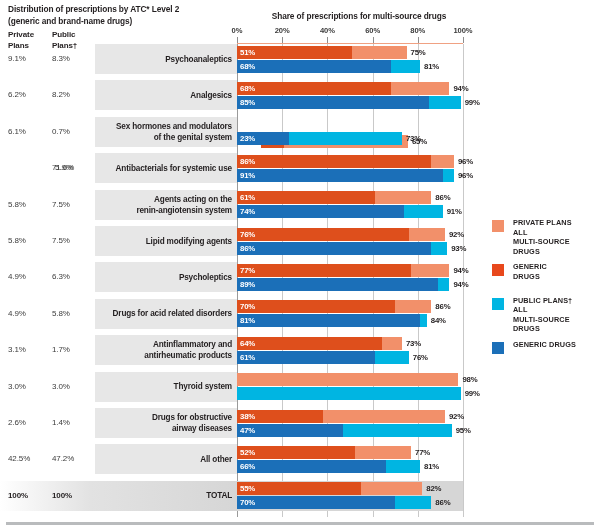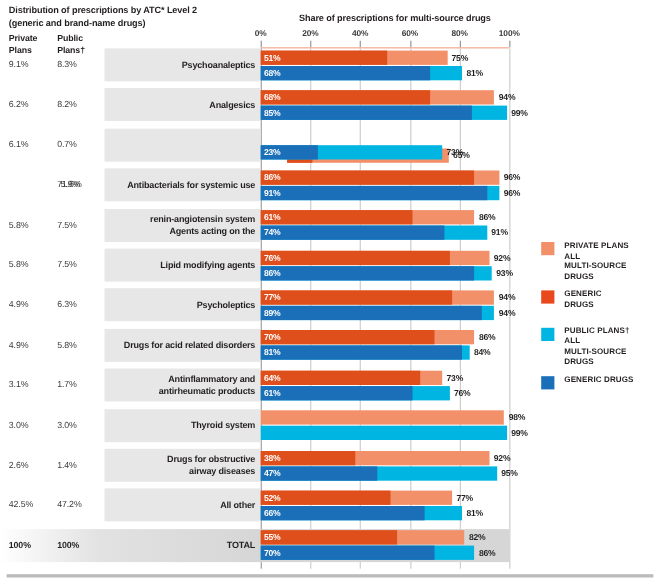--- a/index.html
+++ b/index.html
@@ -195,20 +195,24 @@
           <div class="seg-outer" style="width: 223.74px; background: rgb(0, 181, 226);"></div>
           <div class="seg-inner" style="width: 192.1px; background: rgb(27, 111, 184);"></div>
           <div class="inlabel">85%</div>
           <div class="endlabel" style="left: 227.74px;">99%</div>
         </div>
       </div>
       <div class="row" style="top: 116.8px; height: 30px;">
         <div class="rowband" style="height: 30px;"></div>
         <div class="pp" style="top: 10px;">6.1%</div>
         <div class="qp" style="top: 10px;">0.7%</div>
+        <div class="rowlabel" style="top: 4px;">
+          <div>Sex hormones and modulators</div>
+          <div>of the genital system</div>
+        </div>
         <div class="bar" style="top: 18px; width: 146.9px; margin-left: 24px;">
           <div class="seg-outer" style="width: 146.9px; background: rgb(242, 144, 106);"></div>
           <div class="seg-inner" style="width: 22.6px; background: rgb(222, 79, 28);"></div>
           <div class="inlabel">10%</div>
           <div class="endlabel" style="left: 150.9px;">65%</div>
         </div>
         <div class="bar" style="top: 15.5px; width: 164.98px;">
           <div class="seg-outer" style="width: 164.98px; background: rgb(0, 181, 226);"></div>
           <div class="seg-inner" style="width: 51.98px; background: rgb(27, 111, 184);"></div>
           <div class="inlabel">23%</div>
@@ -233,22 +237,22 @@
           <div class="seg-inner" style="width: 205.66px; background: rgb(27, 111, 184);"></div>
           <div class="inlabel">91%</div>
           <div class="endlabel" style="left: 220.96px;">96%</div>
         </div>
       </div>
       <div class="row" style="top: 189.6px; height: 30px;">
         <div class="rowband" style="height: 30px;"></div>
         <div class="pp" style="top: 10px;">5.8%</div>
         <div class="qp" style="top: 10px;">7.5%</div>
         <div class="rowlabel" style="top: 4px;">
+          <div>Agents acting on the</div>
           <div>renin-angiotensin system</div>
-          <div>Agents acting on the</div>
         </div>
         <div class="bar" style="top: 1.5px; width: 194.36px;">
           <div class="seg-outer" style="width: 194.36px; background: rgb(242, 144, 106);"></div>
           <div class="seg-inner" style="width: 137.86px; background: rgb(222, 79, 28);"></div>
           <div class="inlabel">61%</div>
           <div class="endlabel" style="left: 198.36px;">86%</div>
         </div>
         <div class="bar" style="top: 15.5px; width: 205.66px; text-align: center;">
           <div class="seg-outer" style="width: 205.66px; background: rgb(0, 181, 226);"></div>
           <div class="seg-inner" style="width: 167.24px; background: rgb(27, 111, 184);"></div>

